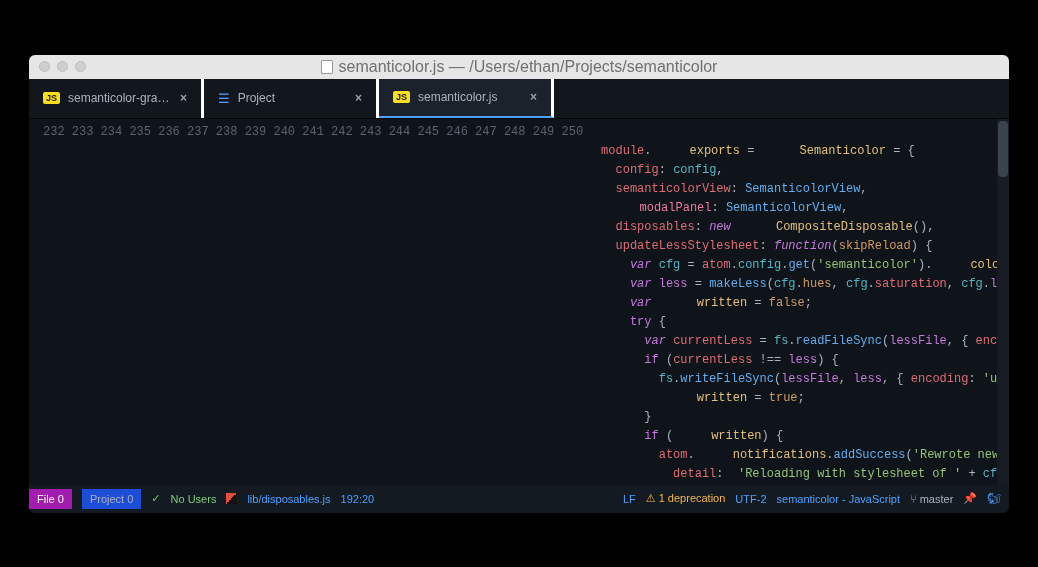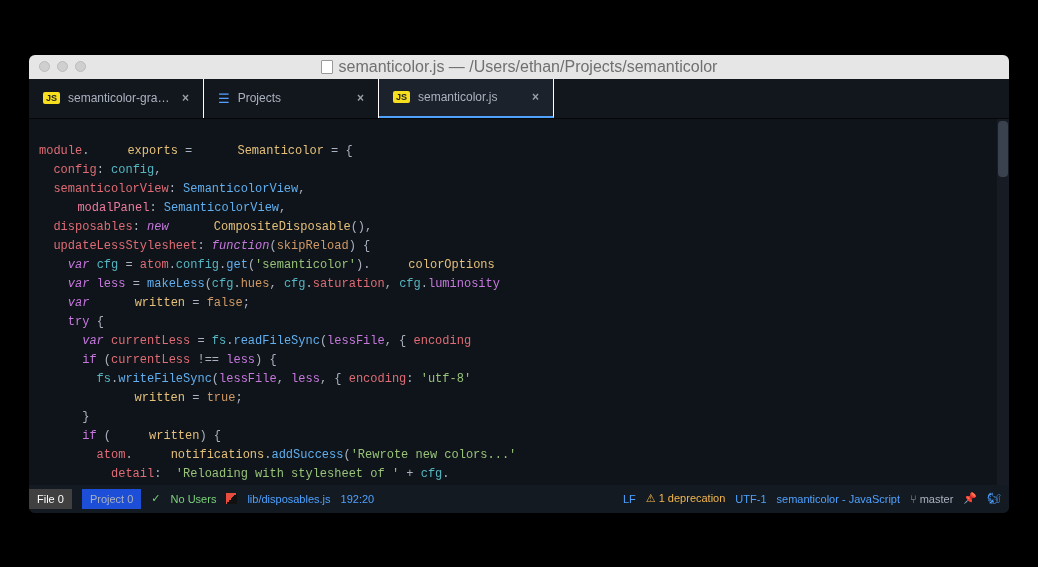--- a/index.html
+++ b/index.html
@@ -40,21 +40,21 @@
     display: flex;
     background: #12161d;
     border-bottom: 1px solid #060709;
     height: 40px;
   }
   .tab {
     display: flex; align-items: center; gap: 8px;
     padding: 0 14px; height: 100%;
     color: #abb2bf; font-family: -apple-system, 'Helvetica Neue', Arial, sans-serif;
     font-size: 12px;
-    border-right: 1px solid #ffffff;
+    border-right: 3px solid #ffffff;
     cursor: pointer;
     width: 175px;
     justify-content: space-between;
   }
   .tab .tab-left { display: flex; align-items: center; gap: 8px; overflow: hidden; }
   .tab .label { white-space: nowrap; overflow: hidden; text-overflow: ellipsis; }
   .tab.active { background: #1c222c; border-bottom: 2px solid #4ea1ff; }
   .tab .close { color: #9aa0aa; font-weight: bold; cursor: pointer; }
   .js-badge {
     background: #f7df1e; color: #222; font-weight: bold; font-size: 9px;
@@ -78,21 +78,21 @@
   .scrollbar-thumb {
     position: absolute; right: 1px; top: 2px; height: 56px; width: 10px; background: #3a4250; border-radius: 4px;
   }
   .statusbar {
     height: 28px; background: #141a21; display: flex; align-items: center;
     font-family: -apple-system, 'Helvetica Neue', Arial, sans-serif;
     font-size: 11px; color: #aab2bf; justify-content: space-between;
     padding-right: 8px;
   }
   .status-left, .status-right { display: flex; align-items: center; gap: 10px; }
-  .file-pill { background: #404040; color: #fff; padding: 4px 8px; border-radius: 0; height: 100%; display: flex; align-items: center; }
+  .file-pill { background: #a21caf; color: #fff; padding: 4px 8px; border-radius: 0; height: 100%; display: flex; align-items: center; }
   .project-pill { background: #1d4ed8; color: #aab2bf; padding: 4px 8px; height: 100%; display: flex; align-items: center; }
   .no-issues { color: #7bd17b; }
   .check { color: #7bd17b; }
   .red-sq { width: 11px; height: 11px; background: linear-gradient(135deg, #e74c3c 50%, #111 50%); display: inline-block; }
   .link-blue { color: #4ea1ff; }
   .warn { color: #f3b64d; }
   .branch-icon { color: #9aa2b0; }
   .pin { color: #9aa2b0; }
   .squirrel { color: #4ea1ff; }
   .c-dot { color: #abb2bf; }
@@ -133,34 +133,53 @@
       <div class="tab">
         <div class="tab-left">
           <span class="js-badge">JS</span>
           <span class="label">semanticolor-gram…</span>
         </div>
         <span class="close">×</span>
       </div>
       <div class="tab">
         <div class="tab-left">
           <span class="settings-icon">☰</span>
-          <span class="label">Projects</span>
+          <span class="label">Project</span>
         </div>
         <span class="close">×</span>
       </div>
       <div class="tab active">
         <div class="tab-left">
           <span class="js-badge">JS</span>
           <span class="label">semanticolor.js</span>
         </div>
         <span class="close">×</span>
       </div>
     </div>
 
   <div class="editor">
+    <div class="gutter" id="gutter">232
+233
+234
+235
+236
+237
+238
+239
+240
+241
+242
+243
+244
+245
+246
+247
+248
+249
+250</div>
     <div class="code" id="code"><div>&nbsp;</div><div><span class="c-atom">module</span><span class="c-dot">.</span><span class="c-ye">exports</span><span class="c-op"> = </span><span class="c-ye">Semanticolor</span><span class="c-op"> = {</span></div><div><span>  </span><span class="c-prop">config</span><span class="c-op">: </span><span class="c-cy">config</span><span class="c-op">,</span></div><div><span>  </span><span class="c-prop">semanticolorView</span><span class="c-op">: </span><span class="c-val2">SemanticolorView</span><span class="c-op">,</span></div><div><span>  </span><span class="c-prop2">modalPanel</span><span class="c-op">: </span><span class="c-val2">SemanticolorView</span><span class="c-op">,</span></div><div><span>  </span><span class="c-prop">disposables</span><span class="c-op">: </span><span class="c-kw">new </span><span class="c-ye">CompositeDisposable</span><span class="c-paren">()</span><span class="c-op">,</span></div><div><span>  </span><span class="c-prop">updateLessStylesheet</span><span class="c-op">: </span><span class="c-kw">function</span><span class="c-paren">(</span><span class="c-or">skipReload</span><span class="c-paren">) {</span></div><div><span>    </span><span class="c-kw">var </span><span class="c-cy">cfg</span><span class="c-op"> = </span><span class="c-atom">atom</span><span class="c-dot">.</span><span class="c-cy">config</span><span class="c-dot">.</span><span class="c-func">get</span><span class="c-paren">(</span><span class="c-str">'semanticolor'</span><span class="c-paren">)</span><span class="c-dot">.</span><span class="c-ye">colorOptions</span></div><div><span>    </span><span class="c-kw">var </span><span class="c-mag">less</span><span class="c-op"> = </span><span class="c-func">makeLess</span><span class="c-paren">(</span><span class="c-cy">cfg</span><span class="c-dot">.</span><span class="c-or">hues</span><span class="c-op">, </span><span class="c-cy">cfg</span><span class="c-dot">.</span><span class="c-prop">saturation</span><span class="c-op">, </span><span class="c-cy">cfg</span><span class="c-dot">.</span><span class="c-mag">luminosity</span></div><div><span>    </span><span class="c-kw">var </span><span class="c-ye">written</span><span class="c-op"> = </span><span class="c-bool">false</span><span class="c-op">;</span></div><div><span>    </span><span class="c-kw2">try </span><span class="c-paren">{</span></div><div><span>      </span><span class="c-kw">var </span><span class="c-atom">currentLess</span><span class="c-op"> = </span><span class="c-cy">fs</span><span class="c-dot">.</span><span class="c-func">readFileSync</span><span class="c-paren">(</span><span class="c-mag">lessFile</span><span class="c-op">, { </span><span class="c-prop">encoding</span></div><div><span>      </span><span class="c-kw2">if </span><span class="c-paren">(</span><span class="c-atom">currentLess</span><span class="c-op"> !== </span><span class="c-mag">less</span><span class="c-paren">) {</span></div><div><span>        </span><span class="c-cy">fs</span><span class="c-dot">.</span><span class="c-func">writeFileSync</span><span class="c-paren">(</span><span class="c-mag">lessFile</span><span class="c-op">, </span><span class="c-mag">less</span><span class="c-op">, { </span><span class="c-prop">encoding</span><span class="c-op">: </span><span class="c-str">'utf-8'</span></div><div><span>        </span><span class="c-ye">written</span><span class="c-op"> = </span><span class="c-bool">true</span><span class="c-op">;</span></div><div><span class="c-paren">      }</span></div><div><span>      </span><span class="c-kw2">if </span><span class="c-paren">(</span><span class="c-ye">written</span><span class="c-paren">) {</span></div><div><span>        </span><span class="c-atom">atom</span><span class="c-dot">.</span><span class="c-ye">notifications</span><span class="c-dot">.</span><span class="c-func">addSuccess</span><span class="c-paren">(</span><span class="c-str">'Rewrote new colors...'</span></div><div><span>          </span><span class="c-prop">detail</span><span class="c-op">:  </span><span class="c-str">'Reloading with stylesheet of '</span><span class="c-op"> + </span><span class="c-cy">cfg</span><span class="c-dot">.</span></div></div>
     <div class="scrollbar-track">
       <div class="scrollbar-thumb"></div>
     </div>
   </div>
 
   <div class="statusbar">
     <div class="status-left">
       <span class="file-pill">File  0</span>
       <span class="project-pill">Project  0</span>
@@ -169,21 +188,21 @@
       <span class="red-sq"></span>
       <span class="link-blue">lib/disposables.js</span>
       <span class="link-blue">192:20</span>
     </div>
     <div class="status-right">
       <span class="link-blue">LF</span>
       <span>
         <span class="warn">⚠</span>
         <span class="warn">1 deprecation</span>
       </span>
-      <span class="link-blue">UTF-1</span>
+      <span class="link-blue">UTF-2</span>
       <span class="link-blue">semanticolor - JavaScript</span>
       <span>
         <span class="branch-icon">⑂</span>
         <span>master</span>
       </span>
       <span class="pin">📌</span>
       <span class="squirrel">🐿</span>
     </div>
   </div>
 

